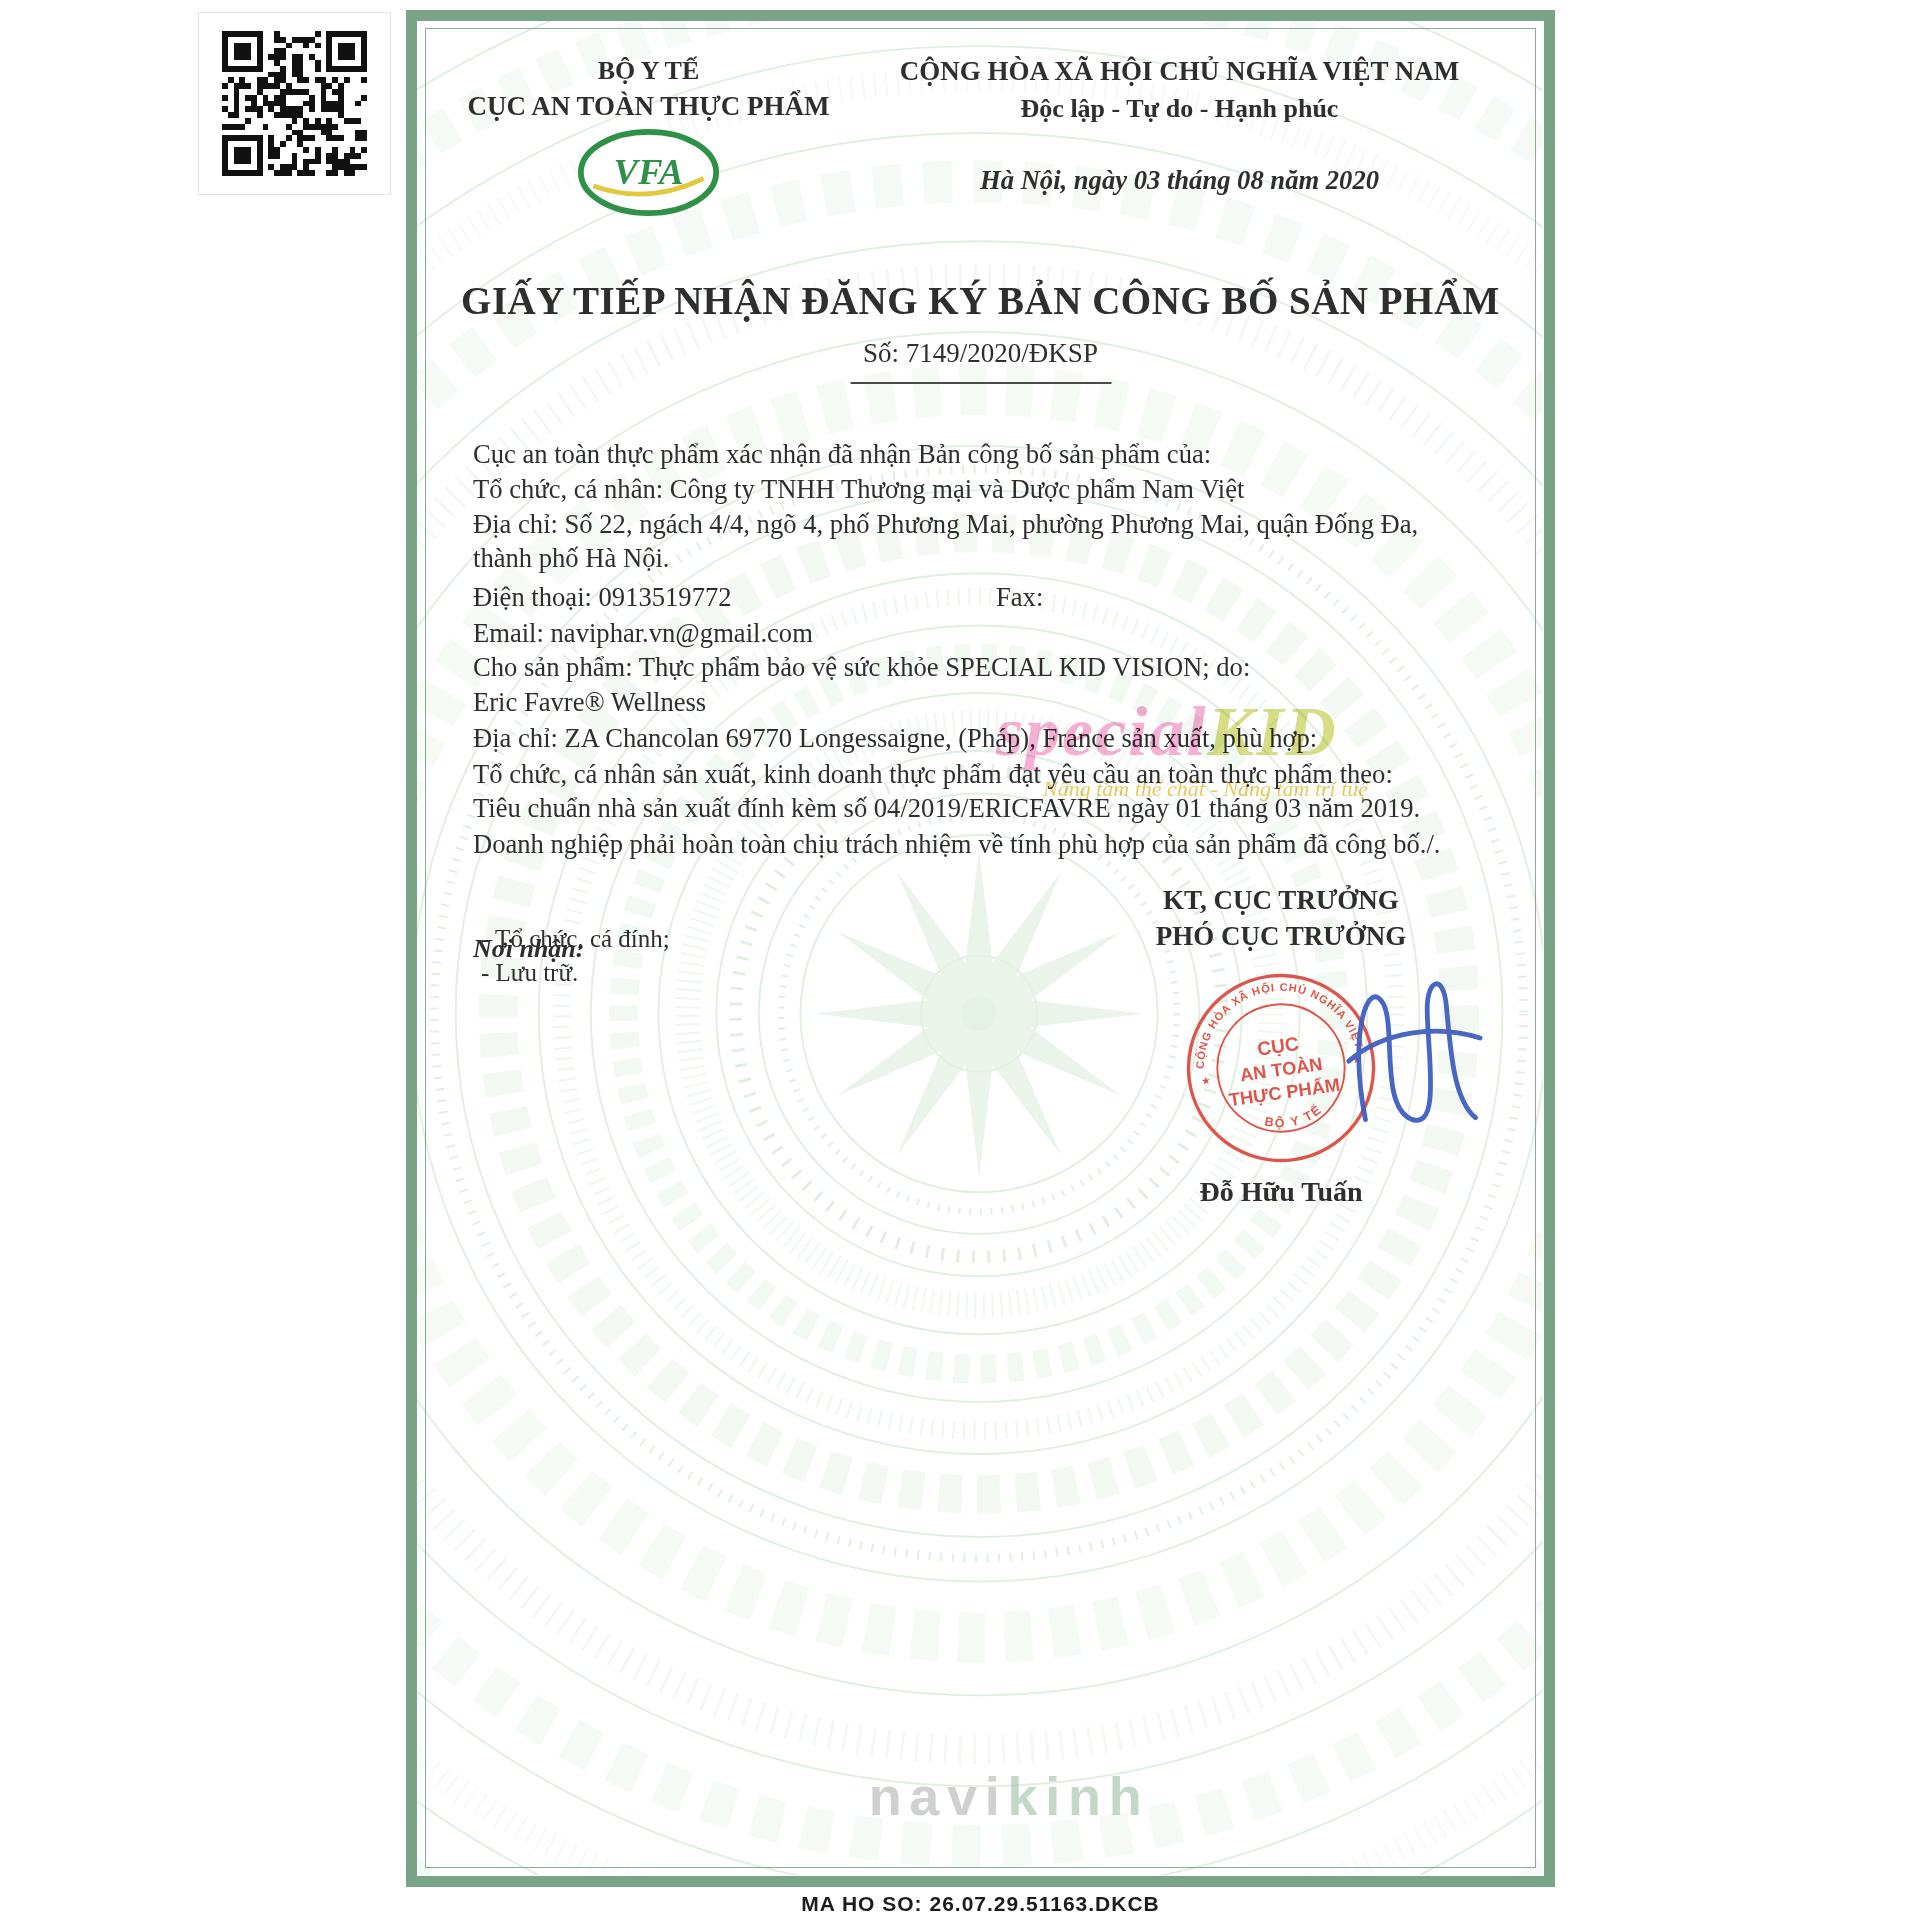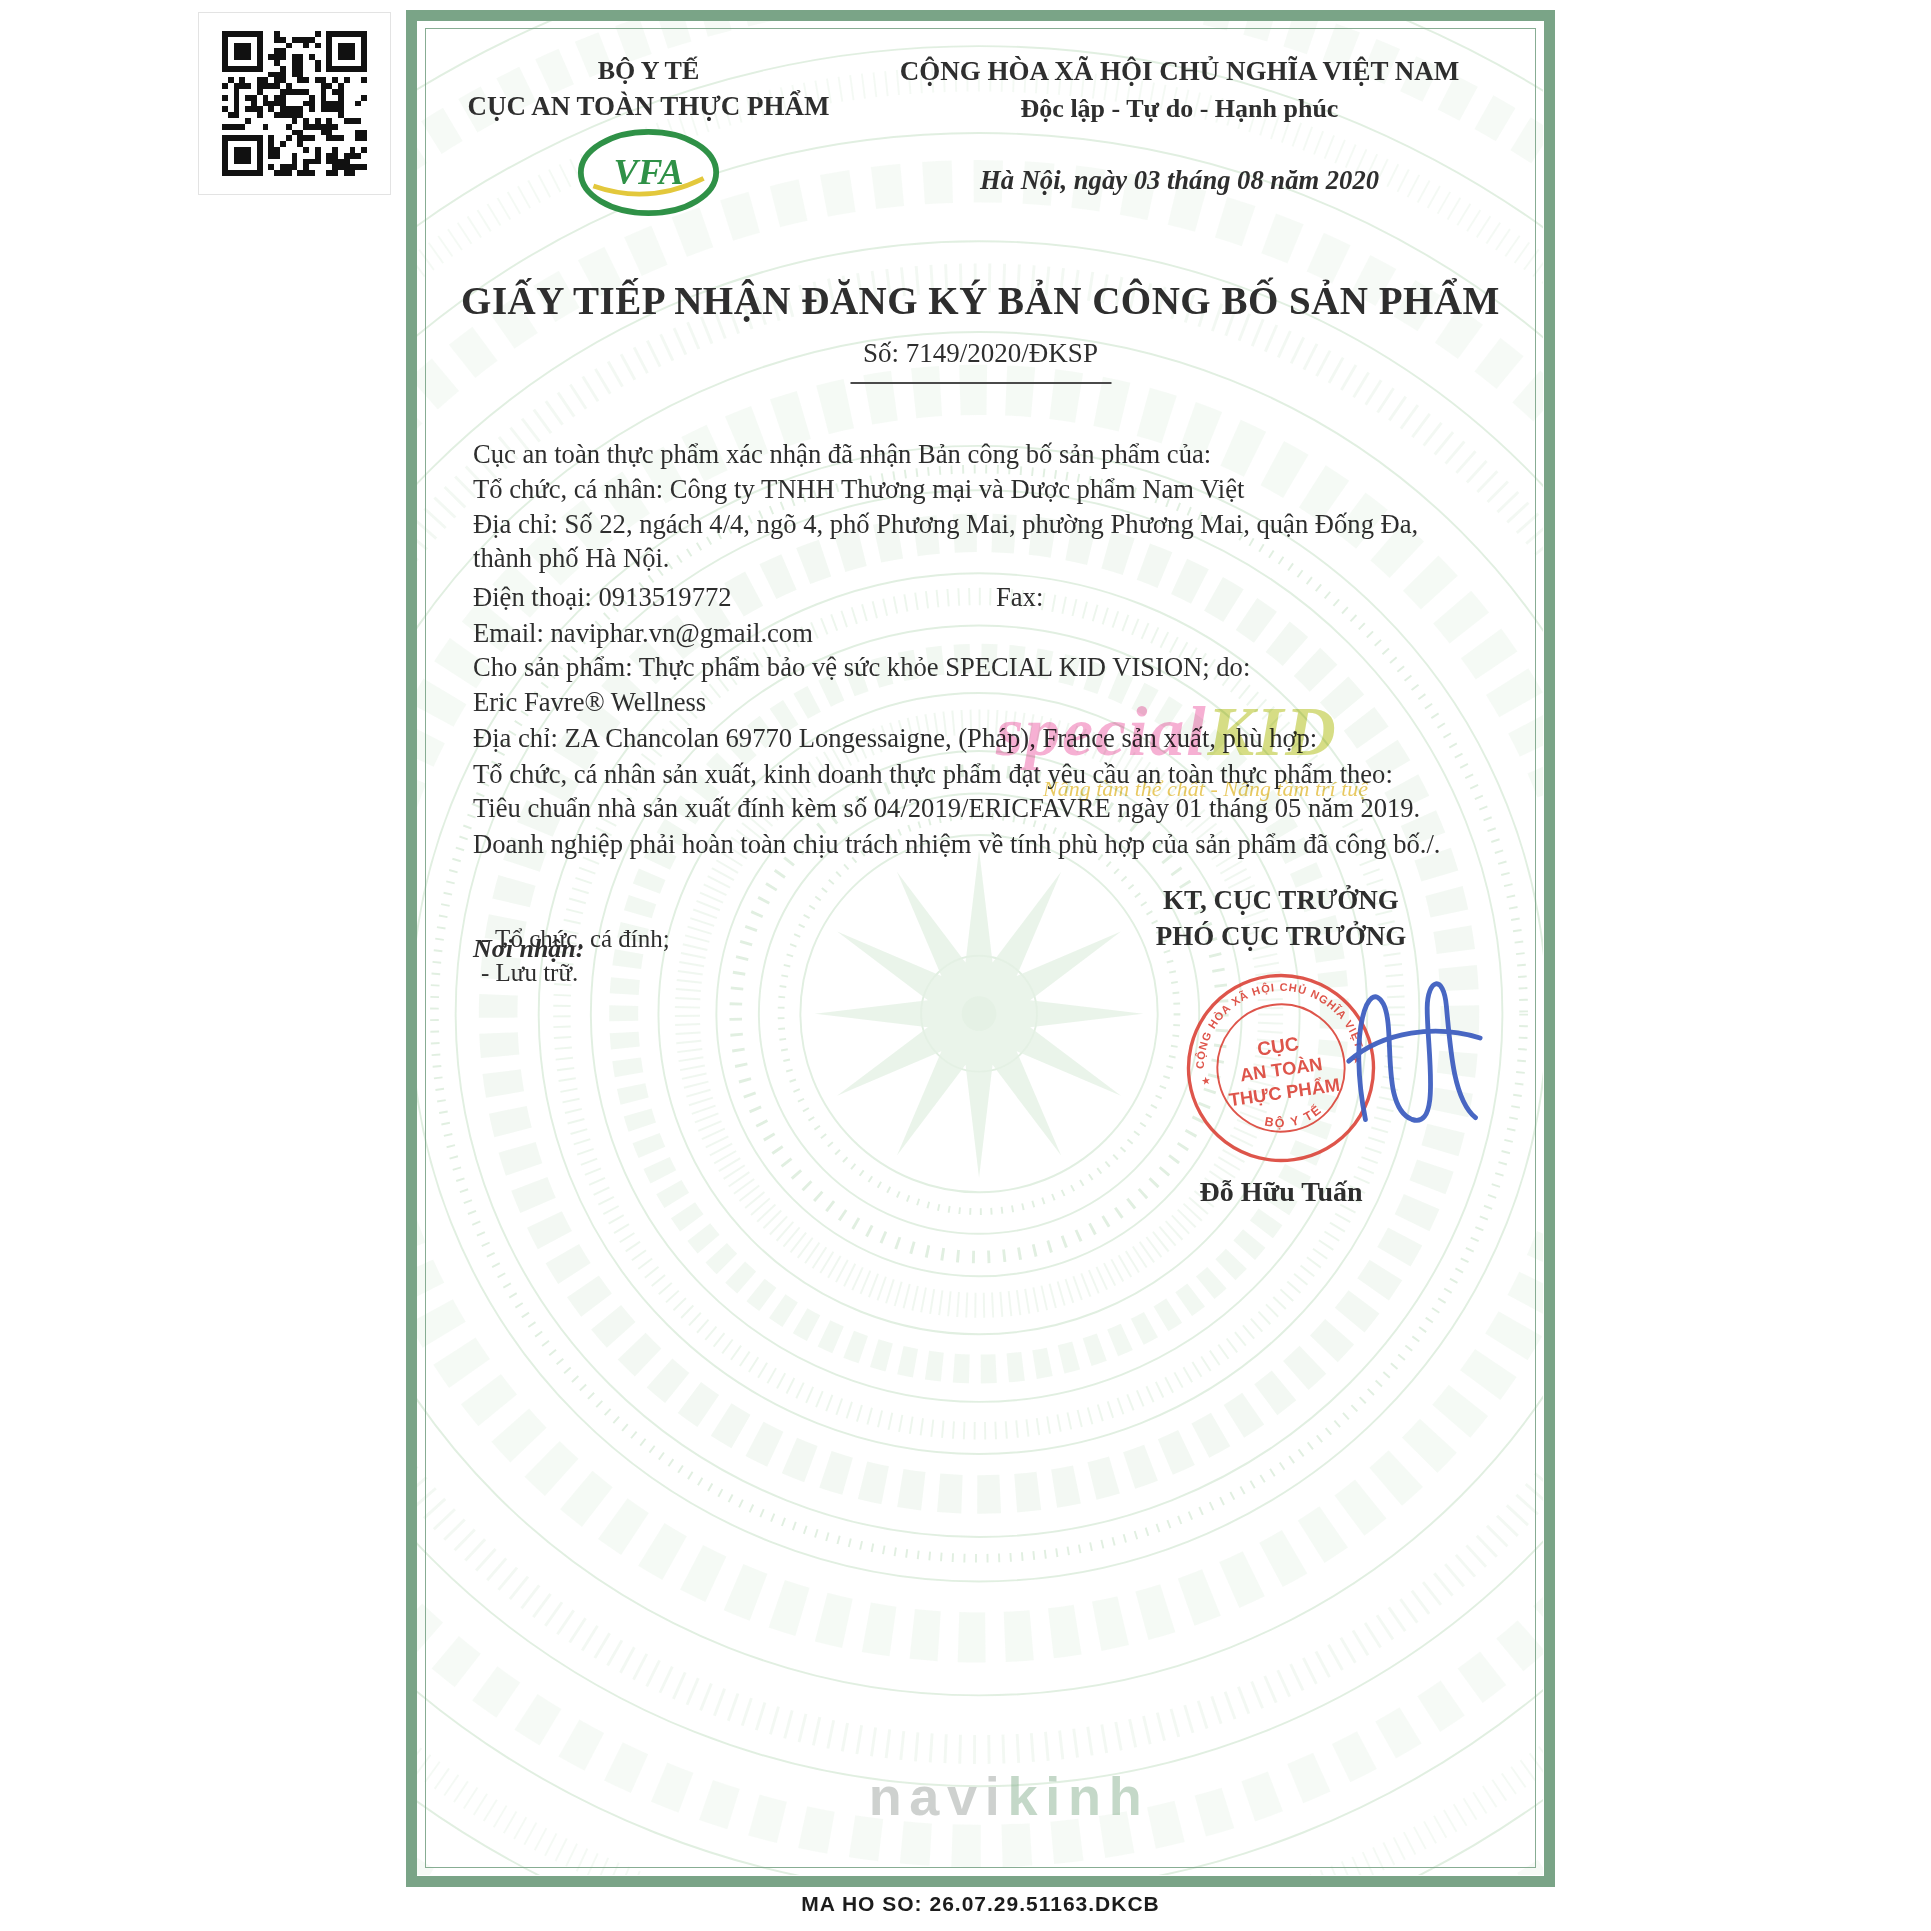--- a/index.html
+++ b/index.html
@@ -327,21 +327,21 @@
     <div class="bline" style="top:453px">Tổ chức, cá nhân: Công ty TNHH Thương mại và Dược phẩm Nam Việt</div>
     <div class="bline" style="top:488px">Địa chỉ: Số 22, ngách 4/4, ngõ 4, phố Phương Mai, phường Phương Mai, quận Đống Đa,</div>
     <div class="bline" style="top:522px">thành phố Hà Nội.</div>
     <div class="bline" style="top:561px">Điện thoại: 0913519772</div>
     <div class="bline" style="top:561px;left:579px;width:483px">Fax:</div>
     <div class="bline" style="top:597px">Email: naviphar.vn@gmail.com</div>
     <div class="bline" style="top:631px">Cho sản phẩm: Thực phẩm bảo vệ sức khỏe SPECIAL KID VISION; do:</div>
     <div class="bline" style="top:666px">Eric Favre® Wellness</div>
     <div class="bline" style="top:702px">Địa chỉ: ZA Chancolan 69770 Longessaigne, (Pháp), France sản xuất, phù hợp:</div>
     <div class="bline" style="top:738px">Tổ chức, cá nhân sản xuất, kinh doanh thực phẩm đạt yêu cầu an toàn thực phẩm theo:</div>
-    <div class="bline" style="top:772px">Tiêu chuẩn nhà sản xuất đính kèm số 04/2019/ERICFAVRE ngày 01 tháng 05 năm 2019.</div>
+    <div class="bline" style="top:772px">Tiêu chuẩn nhà sản xuất đính kèm số 04/2019/ERICFAVRE ngày 01 tháng 03 năm 2019.</div>
     <div class="bline" style="top:808px">Doanh nghiệp phải hoàn toàn chịu trách nhiệm về tính phù hợp của sản phẩm đã công bố./.</div>
 
     <div class="recip-title">Nơi nhận:</div>
     <div class="recip-item" style="top:904px">- Tổ chức, cá đính;</div>
     <div class="recip-item" style="top:938px">- Lưu trữ.</div>
 
     <div class="signer" style="top:864px">KT, CỤC TRƯỞNG</div>
     <div class="signer" style="top:900px">PHÓ CỤC TRƯỞNG</div>
 
     <svg class="stamp" viewBox="0 0 220 220">

